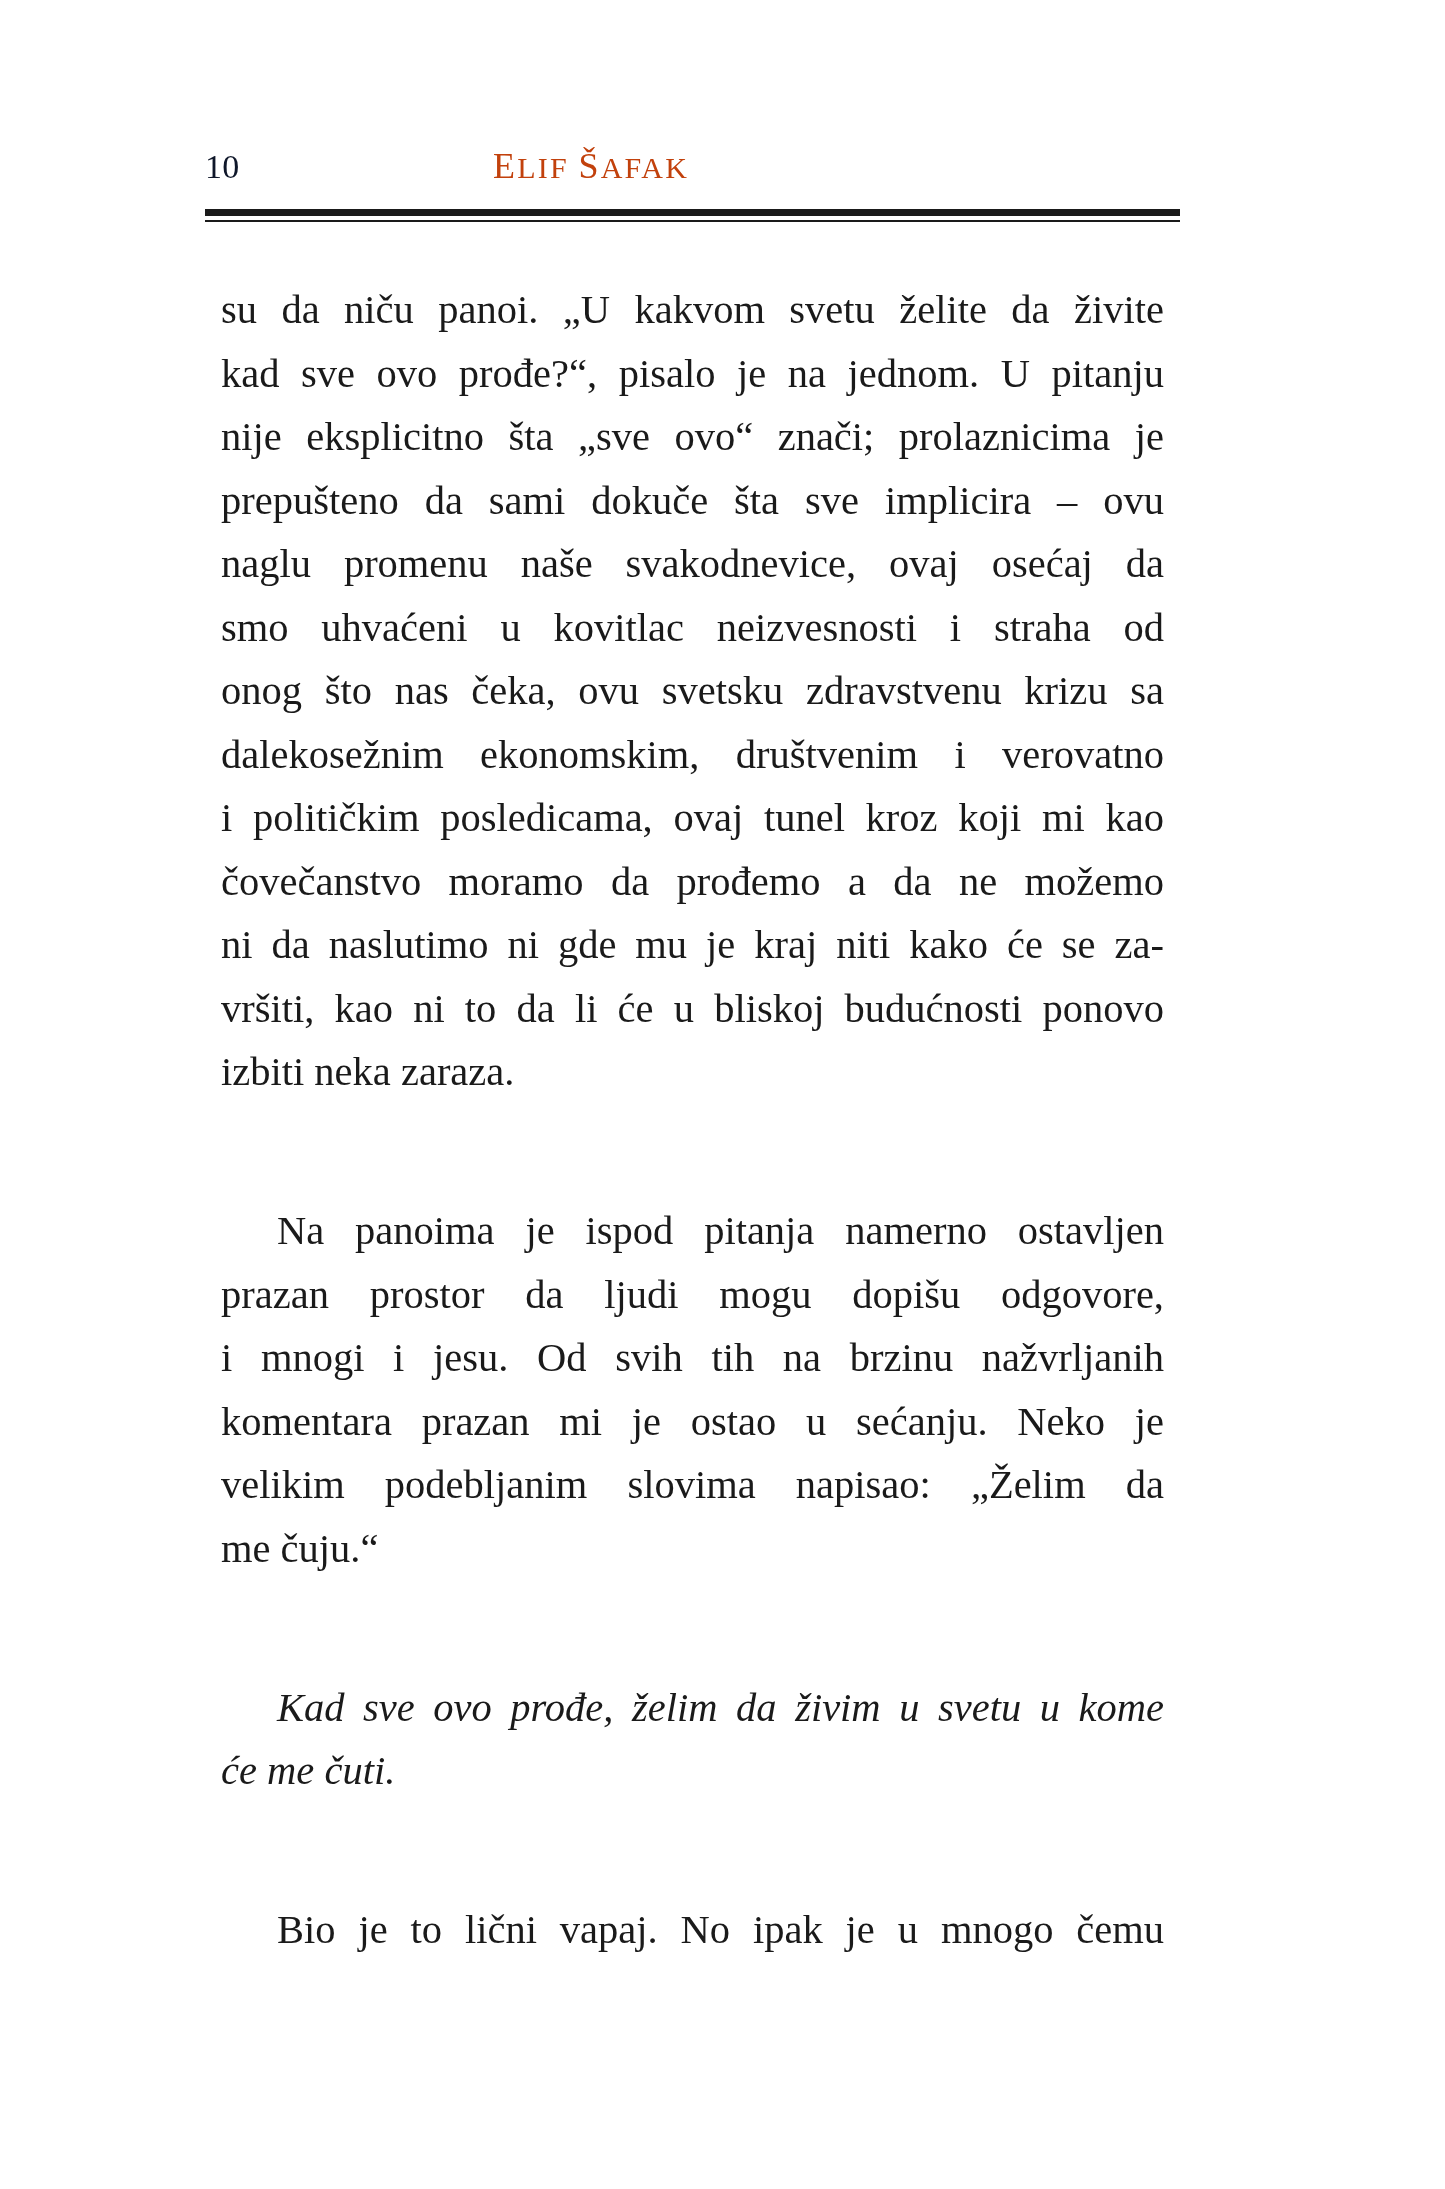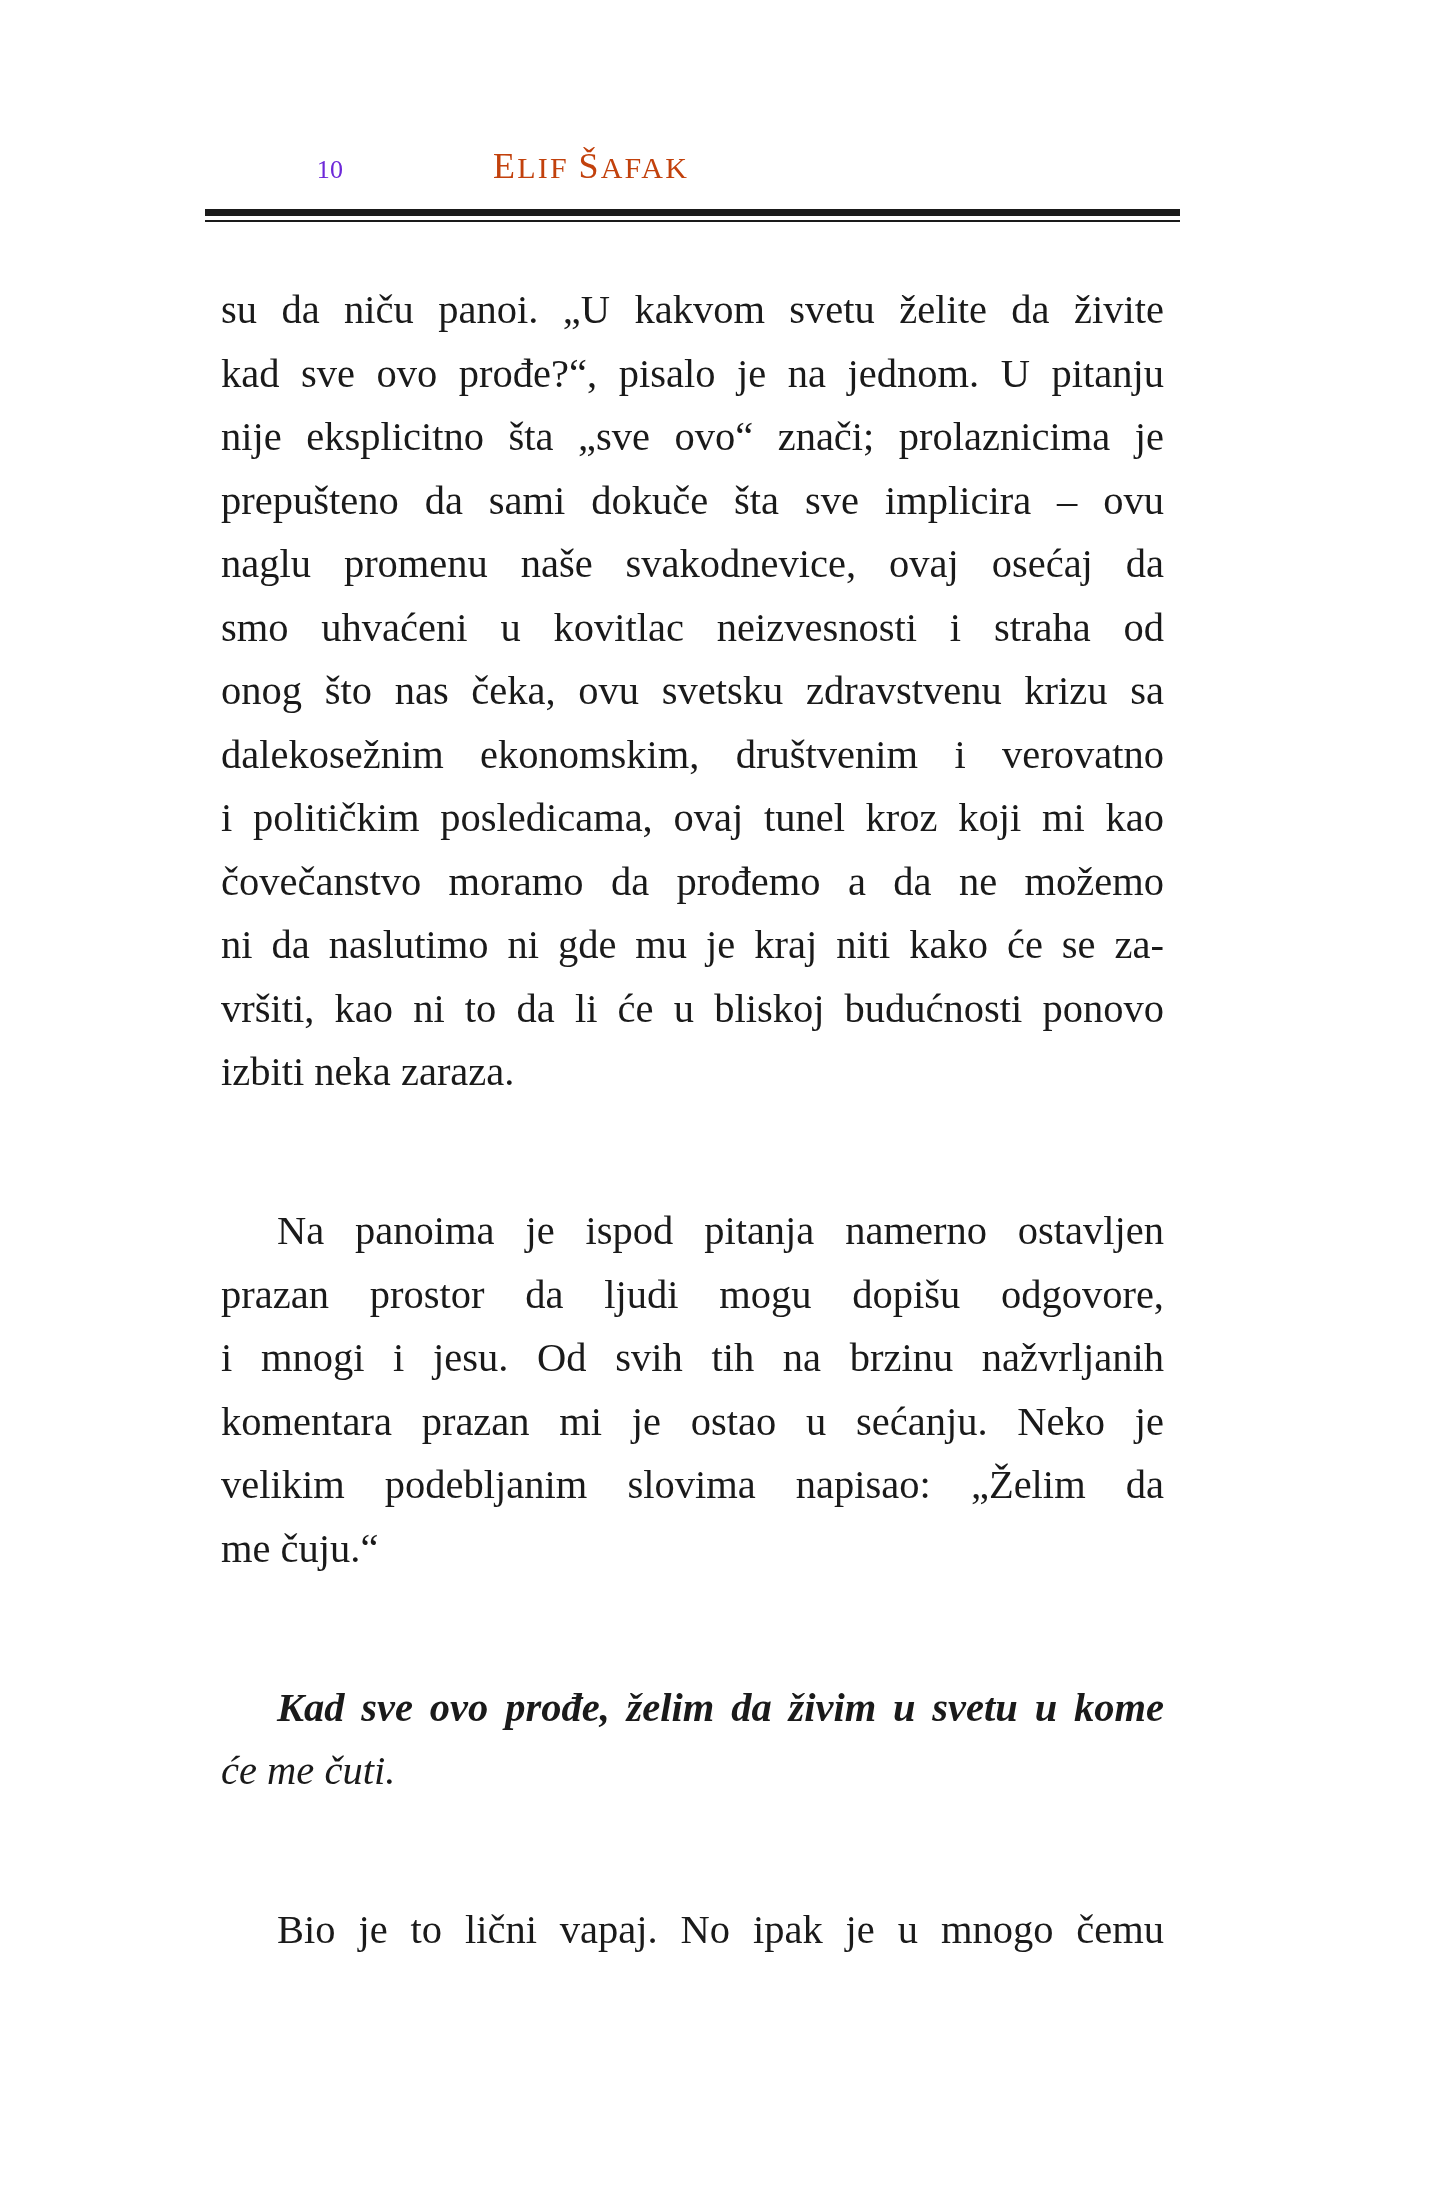--- a/index.html
+++ b/index.html
@@ -24,27 +24,26 @@
     position: absolute;
     left: 205px;
     top: 148px;
     width: 975px;
     height: 50px;
     display: flex;
     align-items: baseline;
   }
 
   .folio {
-    font-size: 26px;
+    font-size: 34px;
     line-height: 1;
-    color: #6d28d9;
+    color: #0f172a;
     letter-spacing: 0.3px;
     flex: 0 0 auto;
     width: 250px;
-    text-align: center;
   }
 
   .author-head {
     flex: 1 1 auto;
     font-size: 30px;
     line-height: 1;
     color: #c2410c;
     text-transform: uppercase;
     letter-spacing: 2.2px;
     text-align: left;
@@ -165,21 +164,21 @@
         <span class="ln">prazan prostor da ljudi mogu dopišu odgovore,</span>
         <span class="ln">i mnogi i jesu. Od svih tih na brzinu nažvrljanih</span>
         <span class="ln">komentara prazan mi je ostao u sećanju. Neko je</span>
         <span class="ln">velikim podebljanim slovima napisao: „Želim da</span>
         <span class="ln endline">me čuju.“</span>
       </p>
 
     <div class="gap-para"></div>
 
     <p class="para italic" id="p3">
-        <span class="ln" style="text-indent: 56px; font-weight: bold;">Kad sve ovo prođe, želim da živim u svetu u kome</span>
+        <span class="ln" style="text-indent: 56px;">Kad sve ovo prođe, želim da živim u svetu u kome</span>
         <span class="ln endline">će me čuti.</span>
       </p>
 
     <div class="gap-para"></div>
 
     <p class="para" id="p4">
         <span class="ln" style="text-indent: 56px;">Bio je to lični vapaj. No ipak je u mnogo čemu</span>
       </p>
 
   </div>

